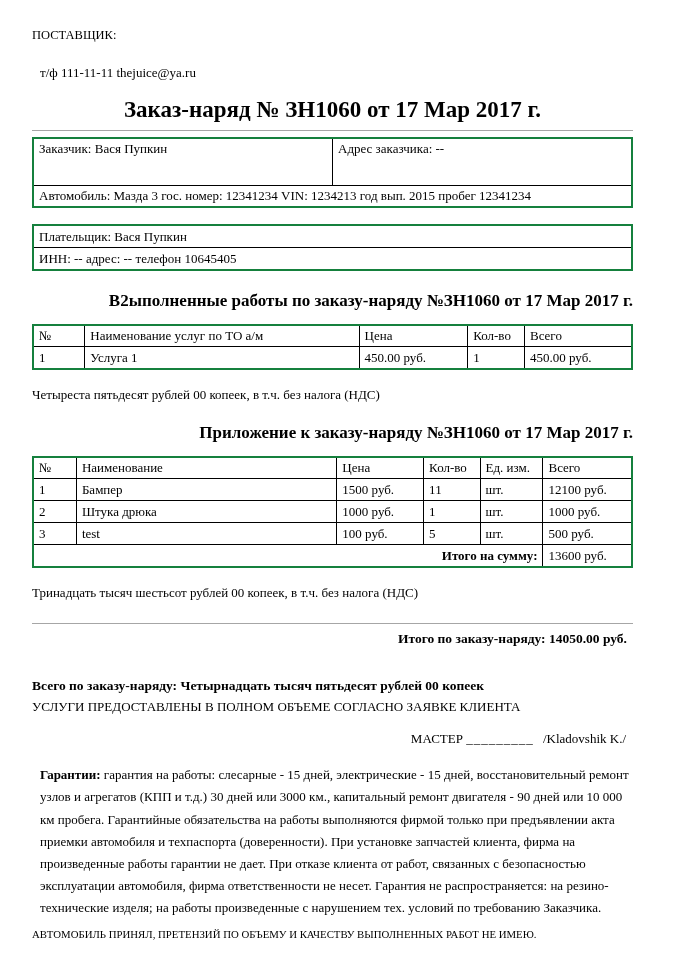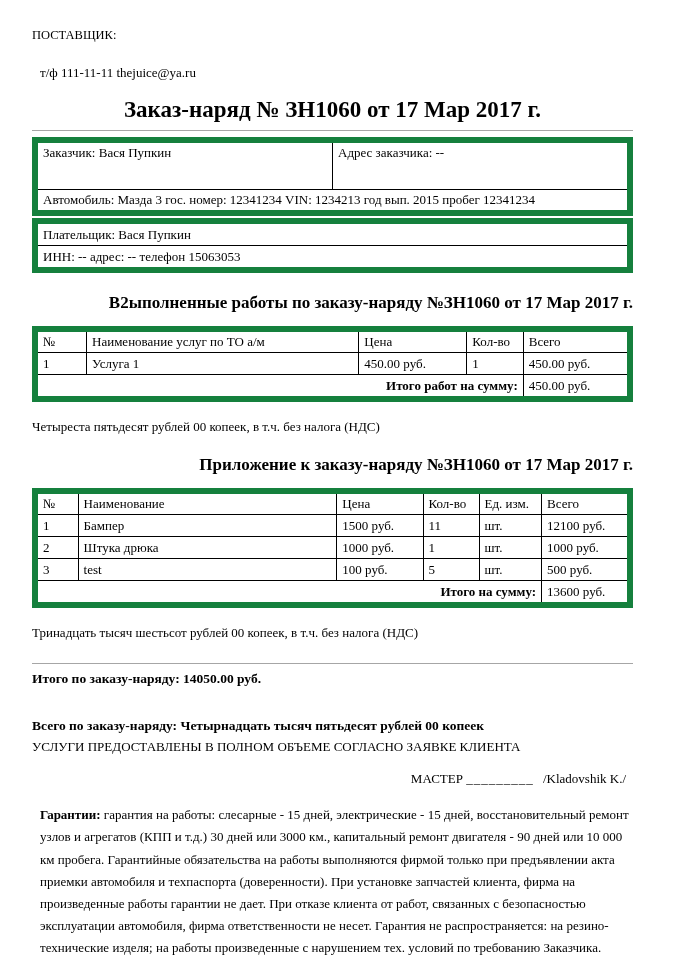--- a/index.html
+++ b/index.html
@@ -15,42 +15,42 @@
   .supplier-label { margin-top: 28px; font-size: 12.5px; }
   .supplier-contact { margin-top: 22px; padding-left: 8px; font-size: 13px; }
 
   .doc-title {
     margin-top: 16px; text-align: center;
     font-size: 23px; font-weight: bold;
   }
   .rule { border: none; border-top: 1px solid #a6a6a6; margin: 7px 0 0 0; }
 
   table { border-collapse: collapse; table-layout: fixed; }
-  table.boxed { border: 6px solid #15803d; width: 100%; }
+  table.boxed { border: 2px solid #15803d; width: 100%; }
   table.boxed td, table.boxed th { border: 1px solid #000; padding: 2px 5px; font-size: 13px; font-weight: normal; text-align: left; }
   .info-table { margin-top: 6px; }
   .info-table td.tall { height: 42px; vertical-align: top; }
-  .payer-table { margin-top: 2px; padding-left: 16px; }
+  .payer-table { margin-top: 16px; padding-left: 16px; }
   .payer-table td { height: 17px; }
 
   .section-heading {
     margin-top: 16px; text-align: right;
     font-size: 17px; font-weight: bold; line-height: 1.6;
   }
 
   .items-table { margin-top: 10px; }
   .items-table th { text-align: center; }
   .items-table td { height: 17px; }
   .items-table .total-label { text-align: right; font-weight: bold; }
   .works-table { width: 485px; }
   .parts-table { width: 552px; }
 
   .amount-words { margin: 17px 0 0 0; }
 
-  .order-total { margin: 7px 0 0 0; font-weight: bold; font-size: 13.5px; padding-right: 6px; }
+  .order-total { margin: 7px 0 0 0; text-align: right; font-weight: bold; font-size: 13.5px; padding-right: 6px; }
   .total-words { margin: 31px 0 0 0; font-weight: bold; font-size: 13.5px; }
   .services-note { margin: 5px 0 0 0; }
 
   .signature { margin: 16px 0 0 0; text-align: right; padding-right: 7px; }
   .signature .sig-line { letter-spacing: 1px; }
   .signature .sig-name { padding-left: 6px; }
 
   .warranty { margin: 17px 0 0 8px; line-height: 1.7; text-align: left; }
   .warranty .lead { font-weight: bold; }
   .acceptance { margin: 9px 0 0 0; font-size: 10.8px; }
@@ -81,21 +81,21 @@
     </tr>
   </tbody>
     </table>
 
   <table class="boxed payer-table">
     <tbody>
         <tr>
       <td>Плательщик: Вася Пупкин</td>
     </tr>
     <tr>
-      <td>ИНН: -- адрес: -- телефон 15063053</td>
+      <td>ИНН: -- адрес: -- телефон 10645405</td>
     </tr>
   </tbody>
     </table>
 
   <div class="section-heading">В2ыполненные работы по заказу-наряду №ЗН1060 от 17 Мар 2017 г.</div>
 
   <table class="boxed items-table works-table">
     <colgroup>
       <col style="width:42px">
         <col style="width:222px">
@@ -109,24 +109,20 @@
       <th>Наименование услуг по ТО а/м</th>
       <th>Цена</th>
       <th>Кол-во</th>
       <th>Всего</th>
     </tr>
     <tr>
       <td>1</td>
       <td>Услуга 1</td>
       <td>450.00 руб.</td>
       <td>1</td>
-      <td>450.00 руб.</td>
-    </tr>
-    <tr>
-      <td colspan="4" class="total-label">Итого работ на сумму:</td>
       <td>450.00 руб.</td>
     </tr>
   </tbody>
     </table>
 
   <p class="amount-words">Четыреста пятьдесят рублей 00 копеек, в т.ч. без налога (НДС)</p>
 
   <div class="section-heading">Приложение к заказу-наряду №ЗН1060 от 17 Мар 2017 г.</div>
 
   <table class="boxed items-table parts-table">

